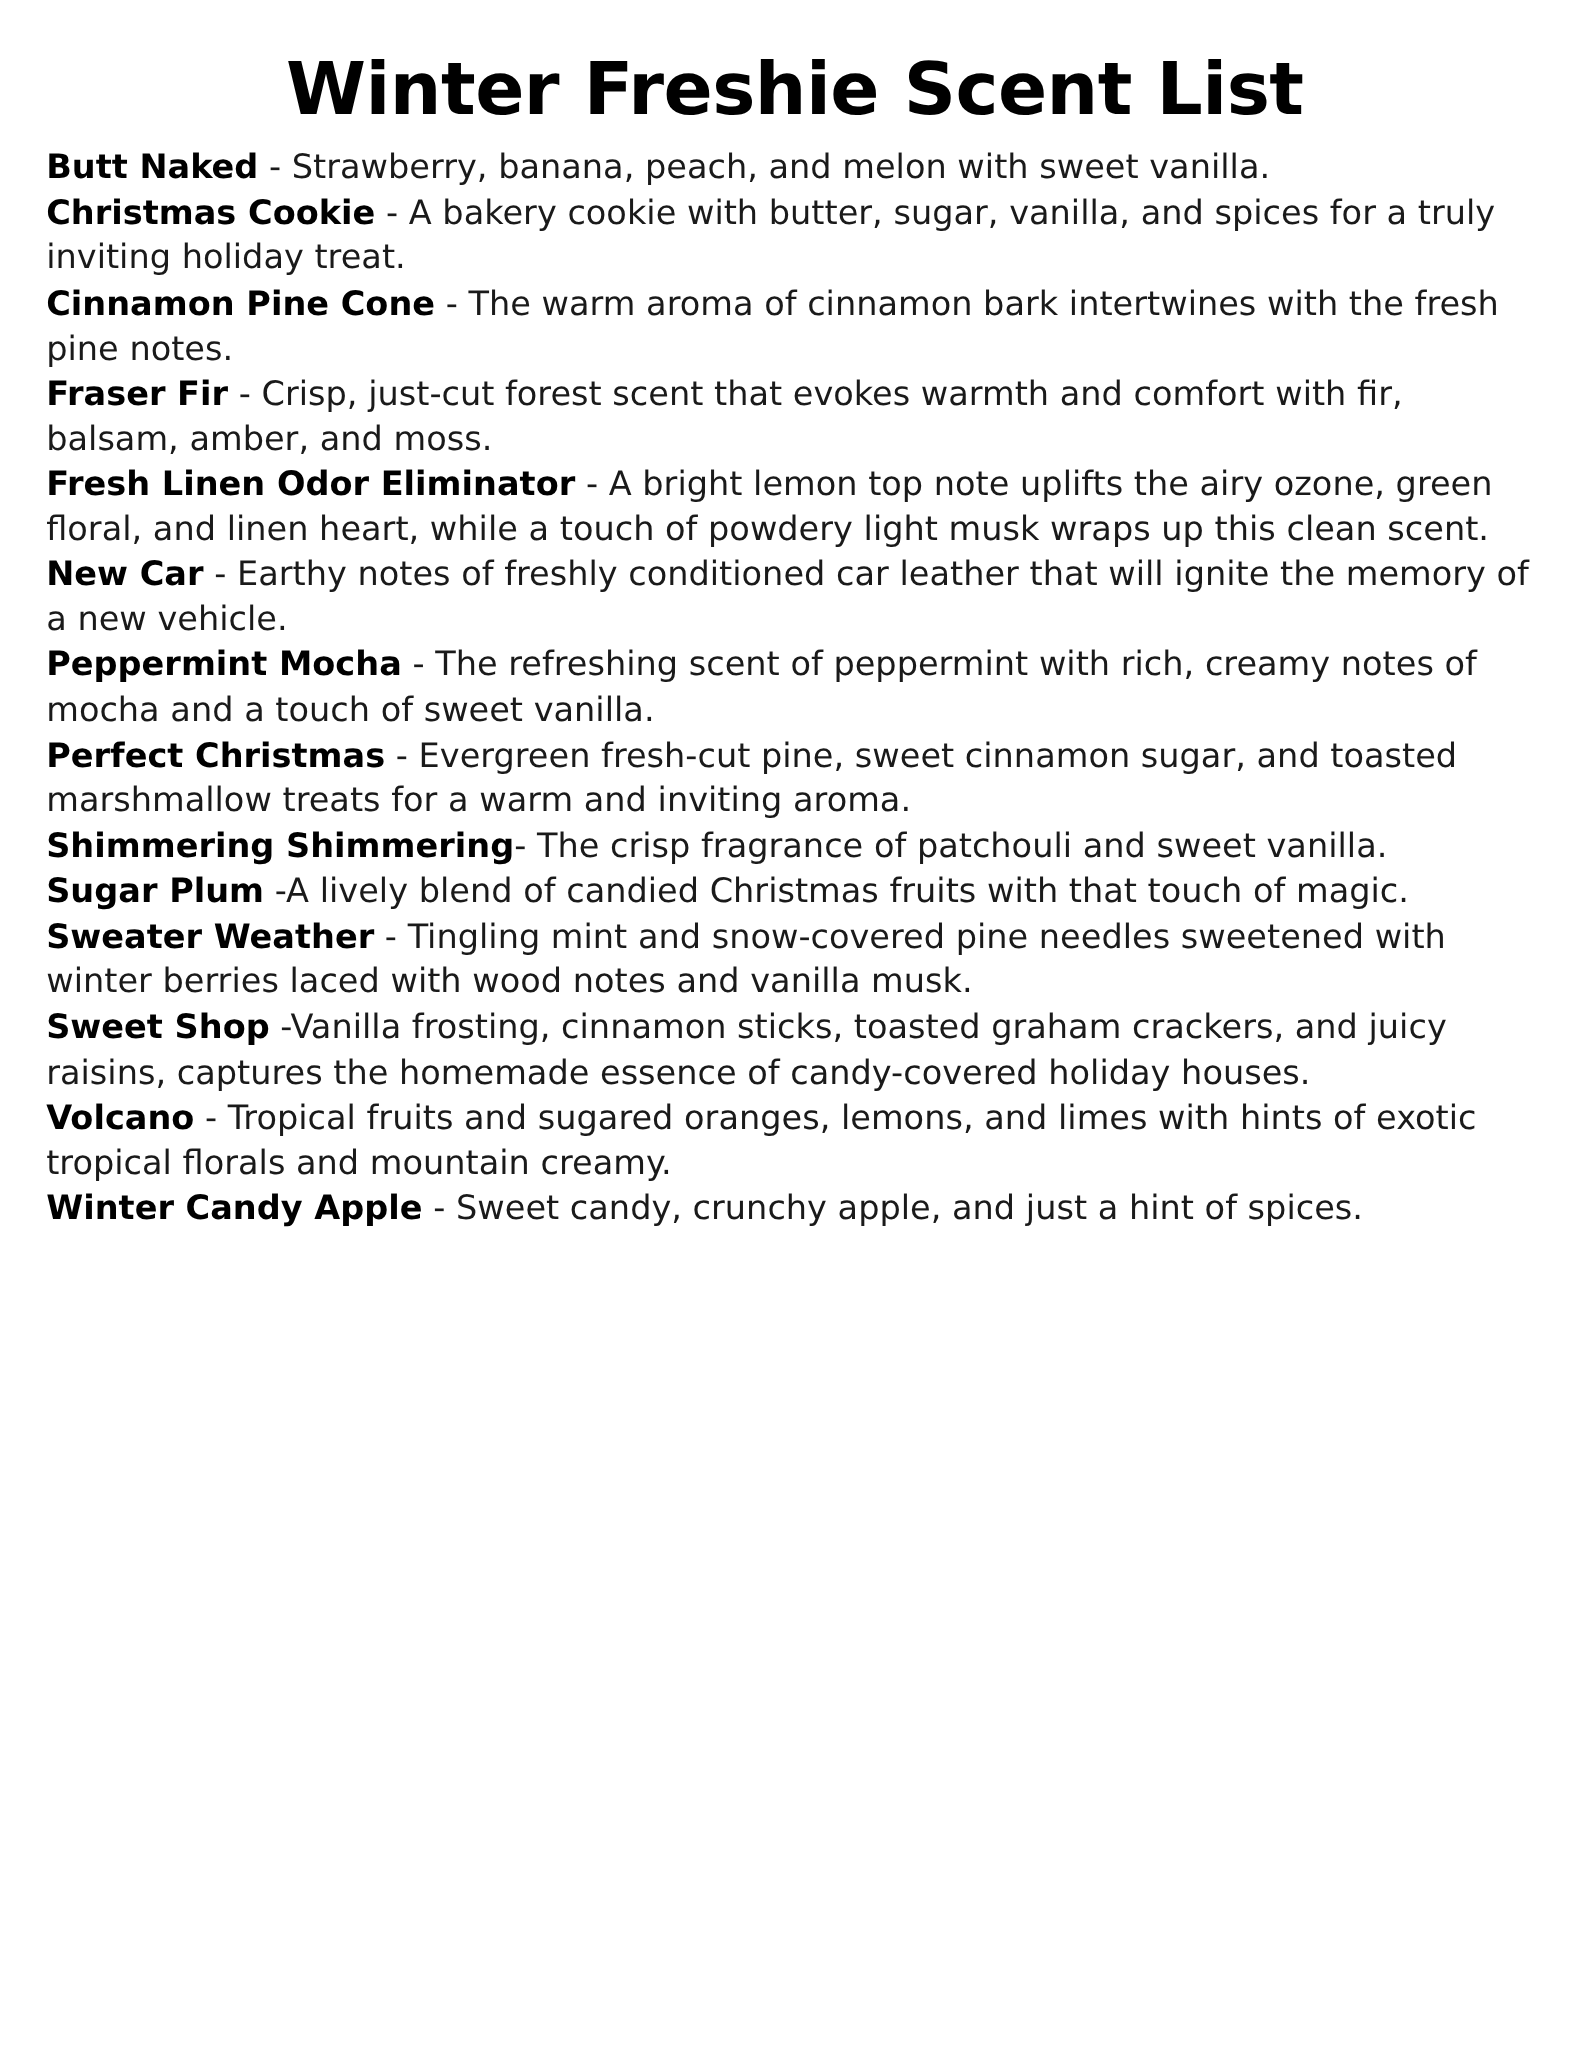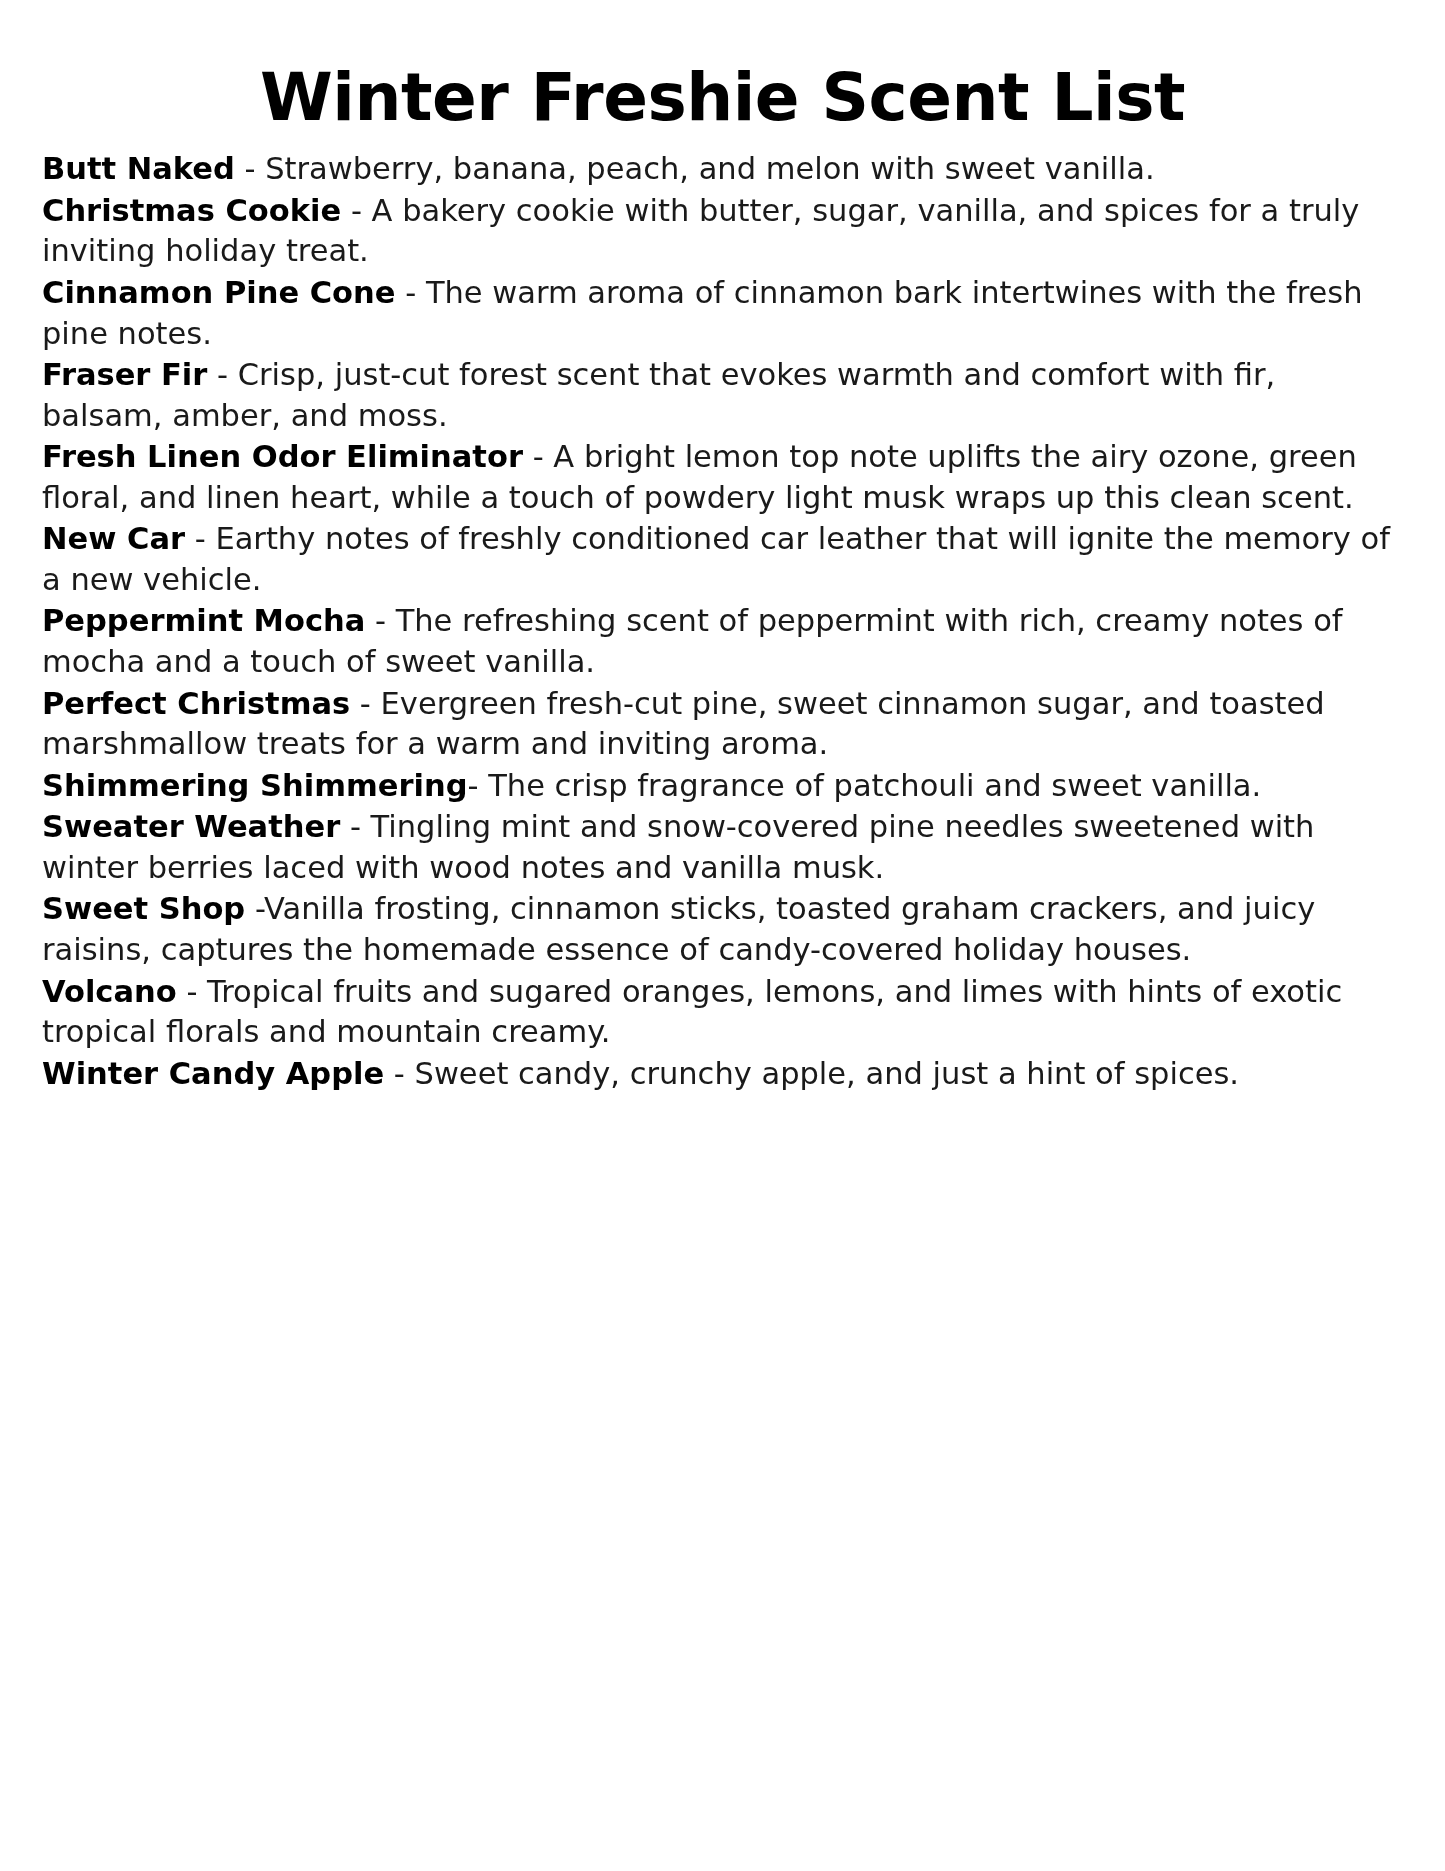--- a/index.html
+++ b/index.html
@@ -20,21 +20,21 @@
     box-sizing: border-box;
     padding: 44px 26px 20px 26px;
     background: #ffffff;
   }
   .doc-title {
     text-align: center;
     font-size: 66px;
     font-weight: 800;
     letter-spacing: -0.5px;
     line-height: 1.08;
-    margin: 18px 0 8px 0;
+    margin: 2px 0 8px 0;
     color: #000000;
   }
   .scent-list {
     margin: 16px;
     padding: 0;
     list-style: none;
   }
   .scent-entry {
     font-size: 30.5px;
     line-height: 1.33;
@@ -78,20 +78,23 @@
     <li class="scent-entry">
       <span class="scent-name">Peppermint Mocha</span><span class="scent-desc"> - The refreshing scent of peppermint with rich, creamy notes of mocha and a touch of sweet vanilla.</span>
     </li>
     <li class="scent-entry">
       <span class="scent-name">Perfect Christmas</span><span class="scent-desc"> - Evergreen fresh-cut pine, sweet cinnamon sugar, and toasted marshmallow treats for a warm and inviting aroma.</span>
     </li>
     <li class="scent-entry">
       <span class="scent-name">Shimmering Shimmering</span><span class="scent-desc">- The crisp fragrance of patchouli and sweet vanilla.</span>
     </li>
     <li class="scent-entry">
+      <span class="scent-name">Sugar Plum</span><span class="scent-desc"> -A lively blend of candied Christmas fruits with that touch of magic.</span>
+    </li>
+    <li class="scent-entry">
       <span class="scent-name">Sweater Weather</span><span class="scent-desc"> - Tingling mint and snow-covered pine needles sweetened with winter berries laced with wood notes and vanilla musk.</span>
     </li>
     <li class="scent-entry">
       <span class="scent-name">Sweet Shop</span><span class="scent-desc"> -Vanilla frosting, cinnamon sticks, toasted graham crackers, and juicy raisins, captures the homemade essence of candy-covered holiday houses.</span>
     </li>
     <li class="scent-entry">
       <span class="scent-name">Volcano</span><span class="scent-desc"> - Tropical fruits and sugared oranges, lemons, and limes with hints of exotic tropical florals and mountain creamy.</span>
     </li>
     <li class="scent-entry">
       <span class="scent-name">Winter Candy Apple</span><span class="scent-desc"> - Sweet candy, crunchy apple, and just a hint of spices.</span>

